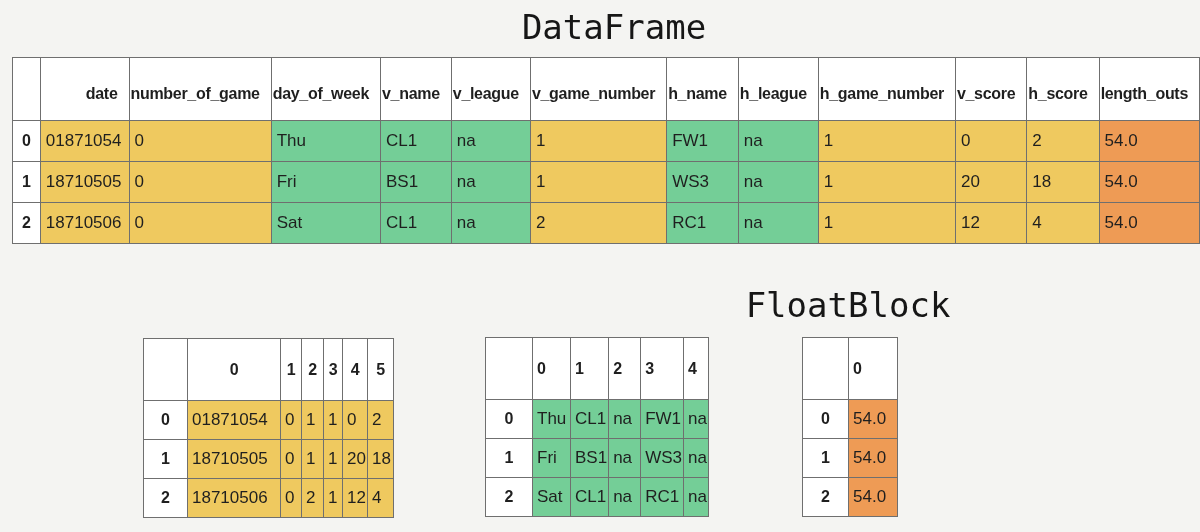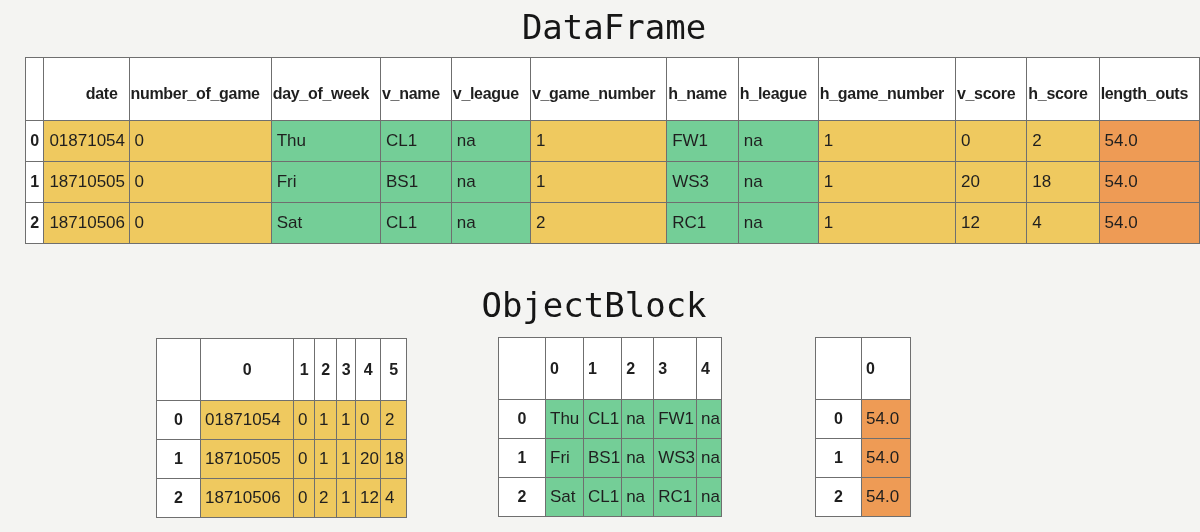--- a/index.html
+++ b/index.html
@@ -14,21 +14,20 @@
     white-space:nowrap;
     transform:translateX(-50%);
     line-height:1;
   }
 
   table{
     position:absolute;
     border-collapse:collapse;
     table-layout:fixed;
     background:#ffffff;
-    margin-left:13px;
   }
   td,th{
     border:1px solid #6f6f6f;
     font-family:"Liberation Sans",sans-serif;
     color:#1f1f1f;
     white-space:nowrap;
     overflow:visible;
     box-sizing:border-box;
   }
   th{background:#ffffff;font-weight:bold;}
@@ -139,22 +138,22 @@
           <td style="background: rgb(116, 206, 151);">na</td>
           <td style="background: rgb(239, 201, 95);">1</td>
           <td style="background: rgb(239, 201, 95);">12</td>
           <td style="background: rgb(239, 201, 95);">4</td>
           <td style="background: rgb(238, 155, 85);">54.0</td>
         </tr>
       </tbody>
     </table>
 
 
-  <div class="big-title" style="left:594px;top:288px;">ObjectBlock</div>
-
+
+  <div class="big-title" style="left:848px;top:288px;">FloatBlock</div>
 
   <table class="blk" id="int-table">
       <colgroup>
         <col style="width: 44px;">
         <col style="width: 93px;">
         <col style="width: 21px;">
         <col style="width: 22px;">
         <col style="width: 19px;">
         <col style="width: 25px;">
         <col style="width: 26px;">

